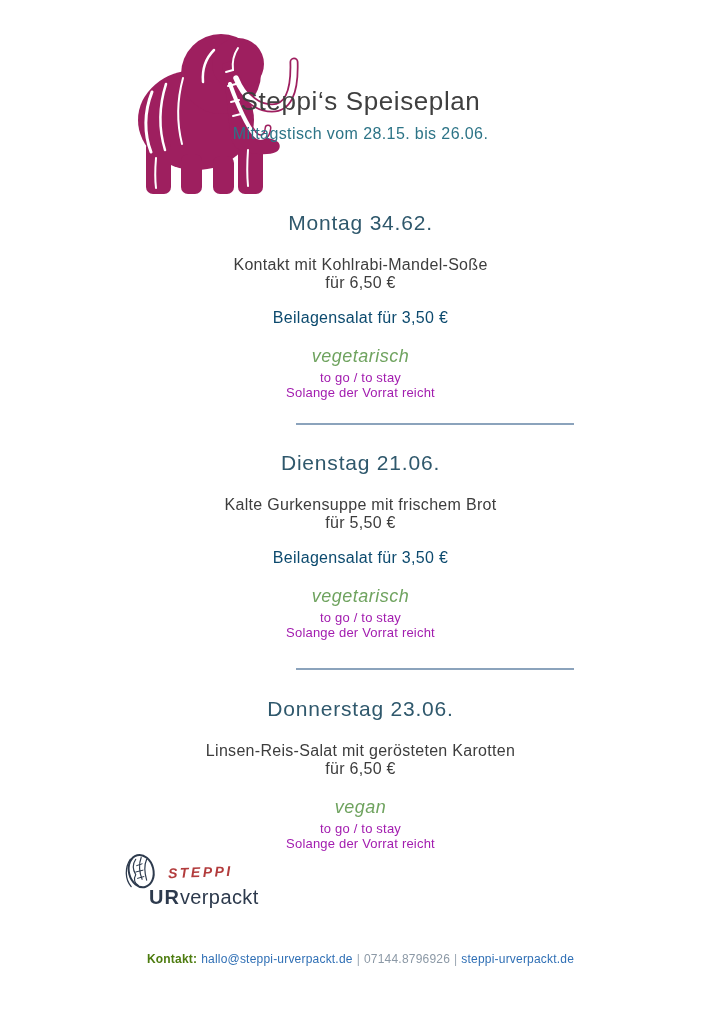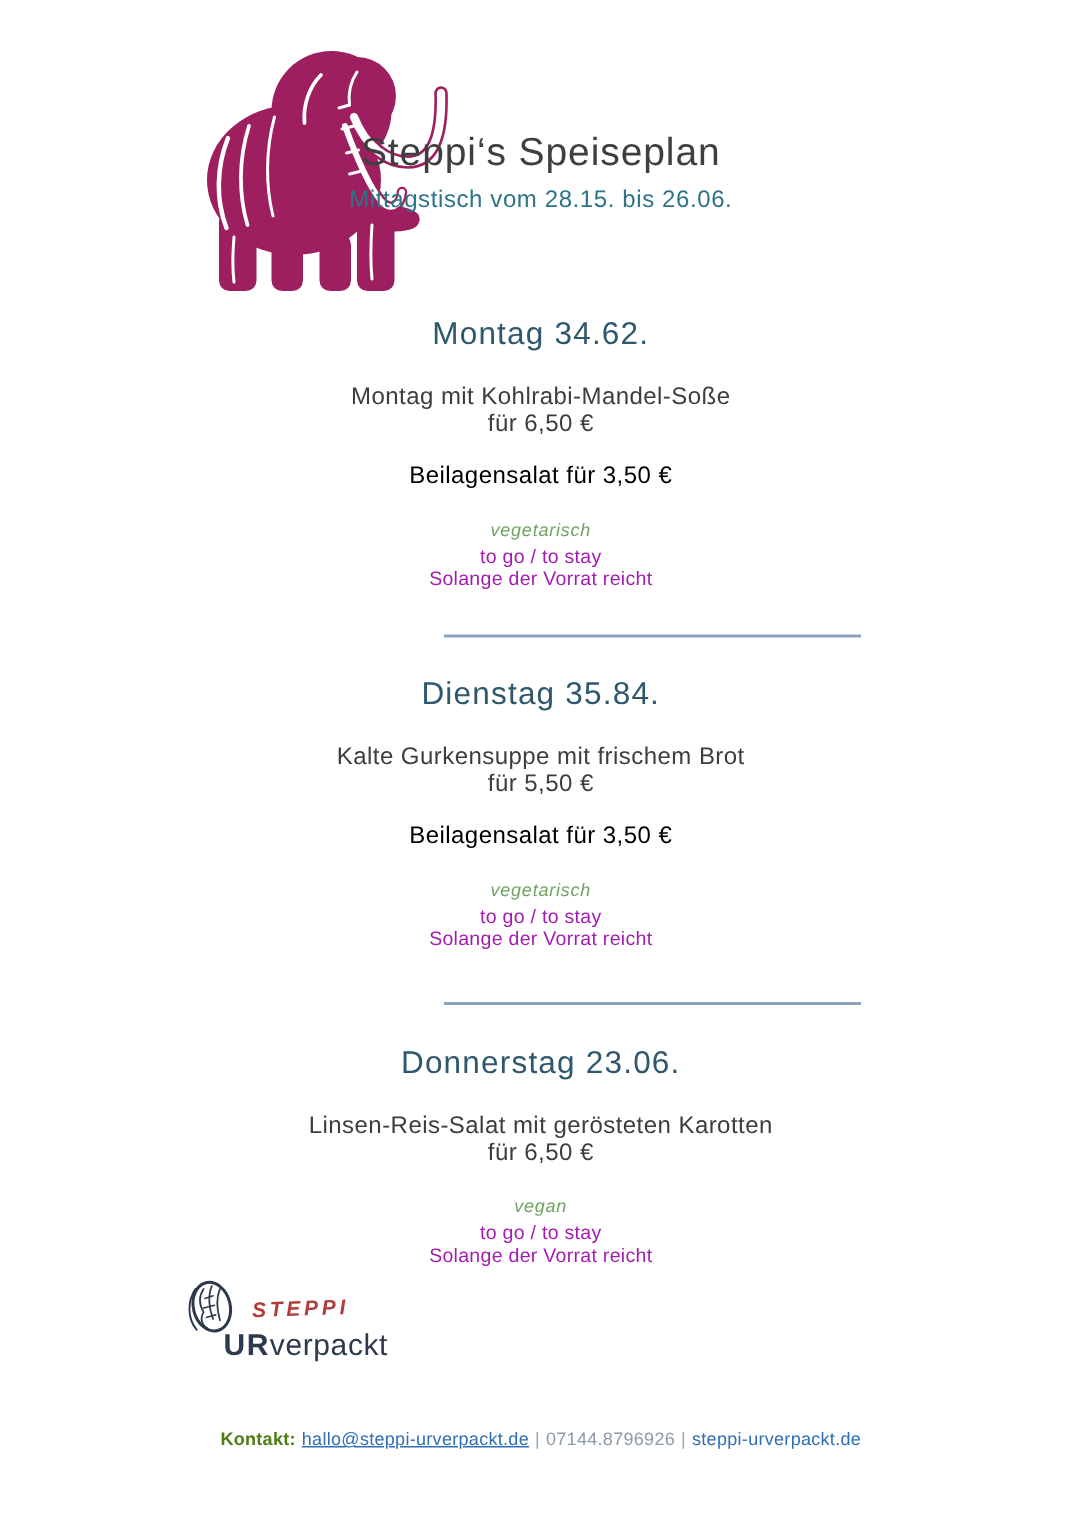--- a/index.html
+++ b/index.html
@@ -11,37 +11,37 @@
   
   .mammoth{position:absolute;left:58px;top:22px;width:180px;height:172px;}
   .header{position:absolute;left:0;top:86px;width:100%;text-align:center;}
   .title{margin:0;font-size:26px;font-weight:500;color:#3f3f3f;letter-spacing:.6px;line-height:30px;}
   .subtitle{margin-top:9px;font-size:16px;color:#2d7487;letter-spacing:.4px;}
   
   .day-section{position:absolute;left:0;width:100%;text-align:center;}
   .sec1{top:210px}.sec2{top:450px}.sec3{top:696px}
   .day{margin:0 0 21px;font-size:21px;font-weight:400;color:#2f586c;letter-spacing:.8px;line-height:25px;}
   .dish{font-size:16px;line-height:18px;letter-spacing:.3px;color:#3d3d3d;}
-  .salad{font-size:16px;line-height:18px;margin-top:17px;letter-spacing:.3px;color:#000000;}
-  .diet{margin:19px 0 3px;font-size:12px;font-style:italic;color:#6fa35f;letter-spacing:.5px;}
+  .salad{font-size:16px;line-height:18px;margin-top:17px;letter-spacing:.3px;color:#0c4a6e;}
+  .diet{margin:19px 0 3px;font-size:18px;font-style:italic;color:#6fa35f;letter-spacing:.5px;}
   .small{font-size:13px;line-height:15px;color:#a21caf;letter-spacing:.2px;}
   .divider{position:absolute;left:228px;width:278px;height:0;border-top:2px solid #6e8cab;opacity:.8;}
   .d1{top:423px}.d2{top:668px}
   
   .footer-logo{position:absolute;left:53px;top:852px;width:150px;height:66px;}
   .walnut{position:absolute;left:2px;top:0;width:40px;height:40px;}
   .steppi{position:absolute;left:47px;top:12px;font-size:14px;font-style:italic;font-weight:700;
           letter-spacing:2.5px;color:#b23b3c;transform:rotate(-2deg);}
   .urverpackt{position:absolute;left:0;top:34px;font-size:20px;color:#2d3a4d;letter-spacing:.4px;margin-left:28px;}
   .urverpackt b{font-weight:700;letter-spacing:1px;}
   
   .contact{position:absolute;left:0;top:952px;width:100%;text-align:center;font-size:12px;color:#4a4a4a;letter-spacing:.2px;}
   .contact .k{font-weight:700;color:#4d7c0f;margin-right:4px;}
   .link{color:#2f6fb5;text-decoration:none;}
-  .link.u{text-decoration:underline;}
+  .link.u{}
   .sep{color:#9aa7b3;margin:0 4px;}
   .phone{color:#8c99a6;}
 </style>
 </head>
 <body>
 
 <div class="page">
 
   <svg class="mammoth" viewBox="0 0 180 172" aria-hidden="true">
     <g fill="#9E1F5F" stroke="none">
@@ -74,32 +74,32 @@
     </g>
   </svg>
 
   <header class="header">
     <h1 class="title">Steppi‘s Speiseplan</h1>
     <div class="subtitle">Mittagstisch vom 28.15. bis 26.06.</div>
   </header>
 
   <section class="day-section sec1">
     <h2 class="day">Montag 34.62.</h2>
-    <div class="dish">Montag mit Kohlrabi-Mandel-Soße</div>
+    <div class="dish">Kontakt mit Kohlrabi-Mandel-Soße</div>
     <div class="dish">für 6,50 €</div>
     <div class="salad">Beilagensalat für 3,50 €</div>
     <div class="diet">vegetarisch</div>
     <div class="small">to go / to stay</div>
     <div class="small">Solange der Vorrat reicht</div>
   </section>
 
   <div class="divider d1"></div>
 
   <section class="day-section sec2">
-    <h2 class="day">Dienstag 35.84.</h2>
+    <h2 class="day">Dienstag 21.06.</h2>
     <div class="dish">Kalte Gurkensuppe mit frischem Brot</div>
     <div class="dish">für 5,50 €</div>
     <div class="salad">Beilagensalat für 3,50 €</div>
     <div class="diet">vegetarisch</div>
     <div class="small">to go / to stay</div>
     <div class="small">Solange der Vorrat reicht</div>
   </section>
 
   <div class="divider d2"></div>
 

